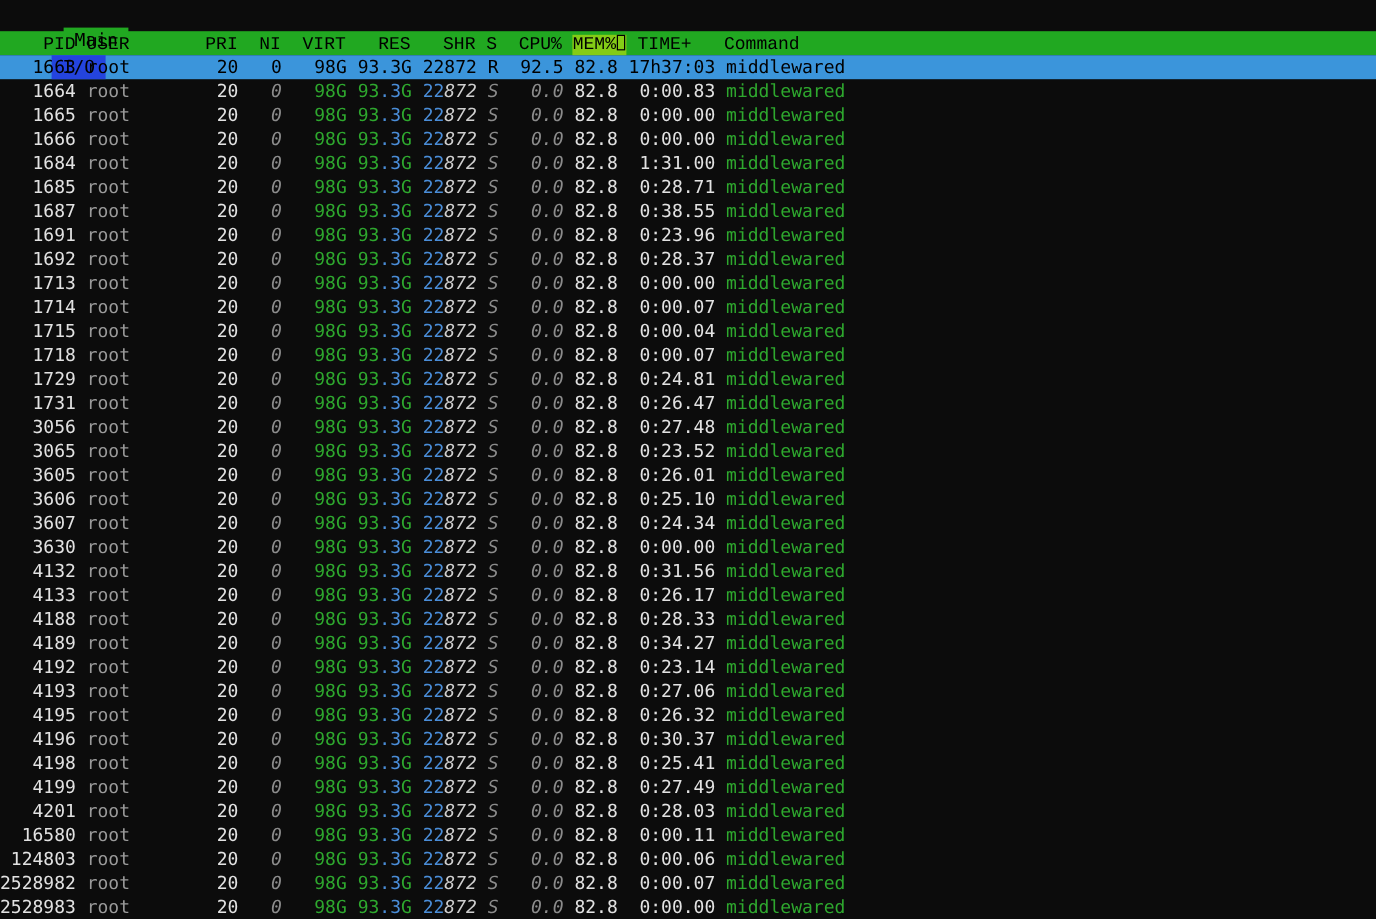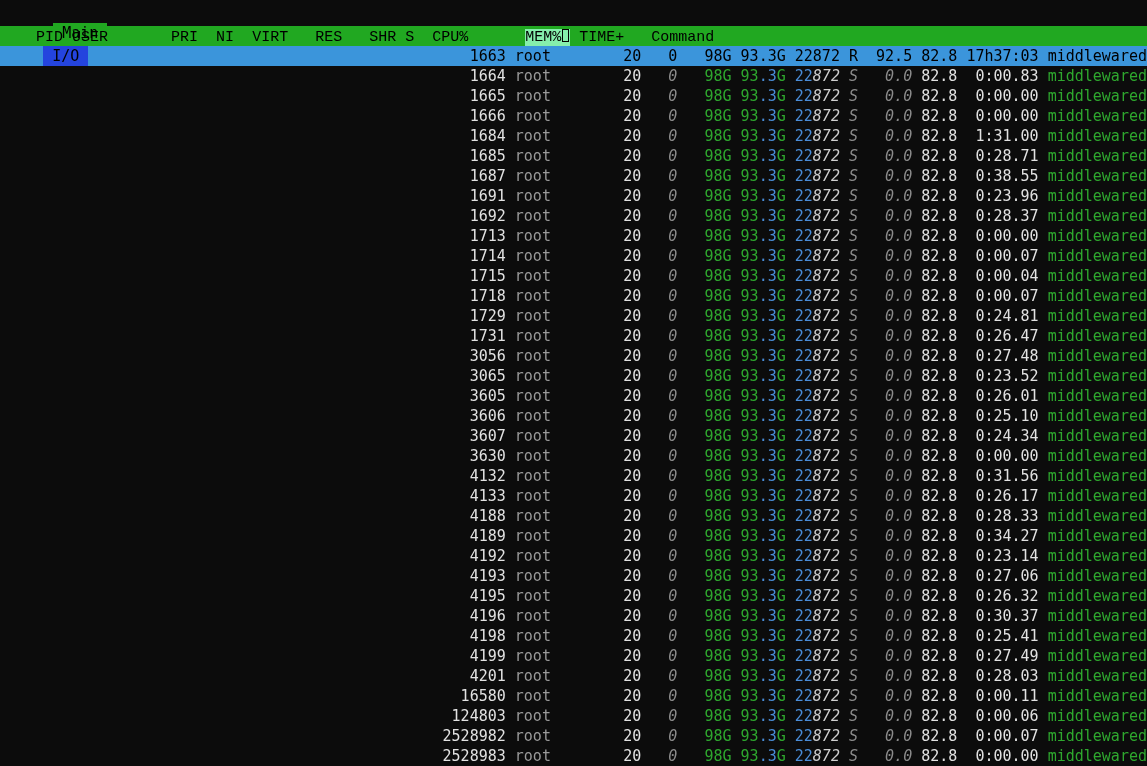--- a/index.html
+++ b/index.html
@@ -19,28 +19,28 @@
     display:inline-block;height:20px;line-height:20px;
     margin-top:3px;padding:0 9px;color:#000;
   }
   .tab.main{margin-left:17px;background:#21a821;}
   .tab.io{margin-left:7px;background:#2444de;}
   
   .header{
     height:20px;background:#21a821;color:#000;white-space:pre;
   }
   .header span{color:#000;font-family:Liberation Mono, monospace;}
-  .sortcol{background:#86efac;margin-left:48px;}
+  .sortcol{background:#84cc16;}
   .tofu{
     display:inline-block;width:5px;height:11px;
     border:1px solid #000;vertical-align:-1px;margin:0 1px;
   }
   
   .rows{white-space:pre;}
-  .row{height:20px;text-align:right;}
+  .row{height:20px;}
   .row.selected{background:#3b95db;}
   .row.selected span{color:#000 !important;font-style:normal !important;}
   .fg{color:#e2e2e2;}
   .grey{color:#9a9a9a;}
   .shadow{color:#8c8c8c;font-style:italic;}
   .green{color:#2ea82e;}
   .blue{color:#4a8dd8;}
   .klo{color:#cfcfcf;font-style:italic;}
 </style>
 </head>

